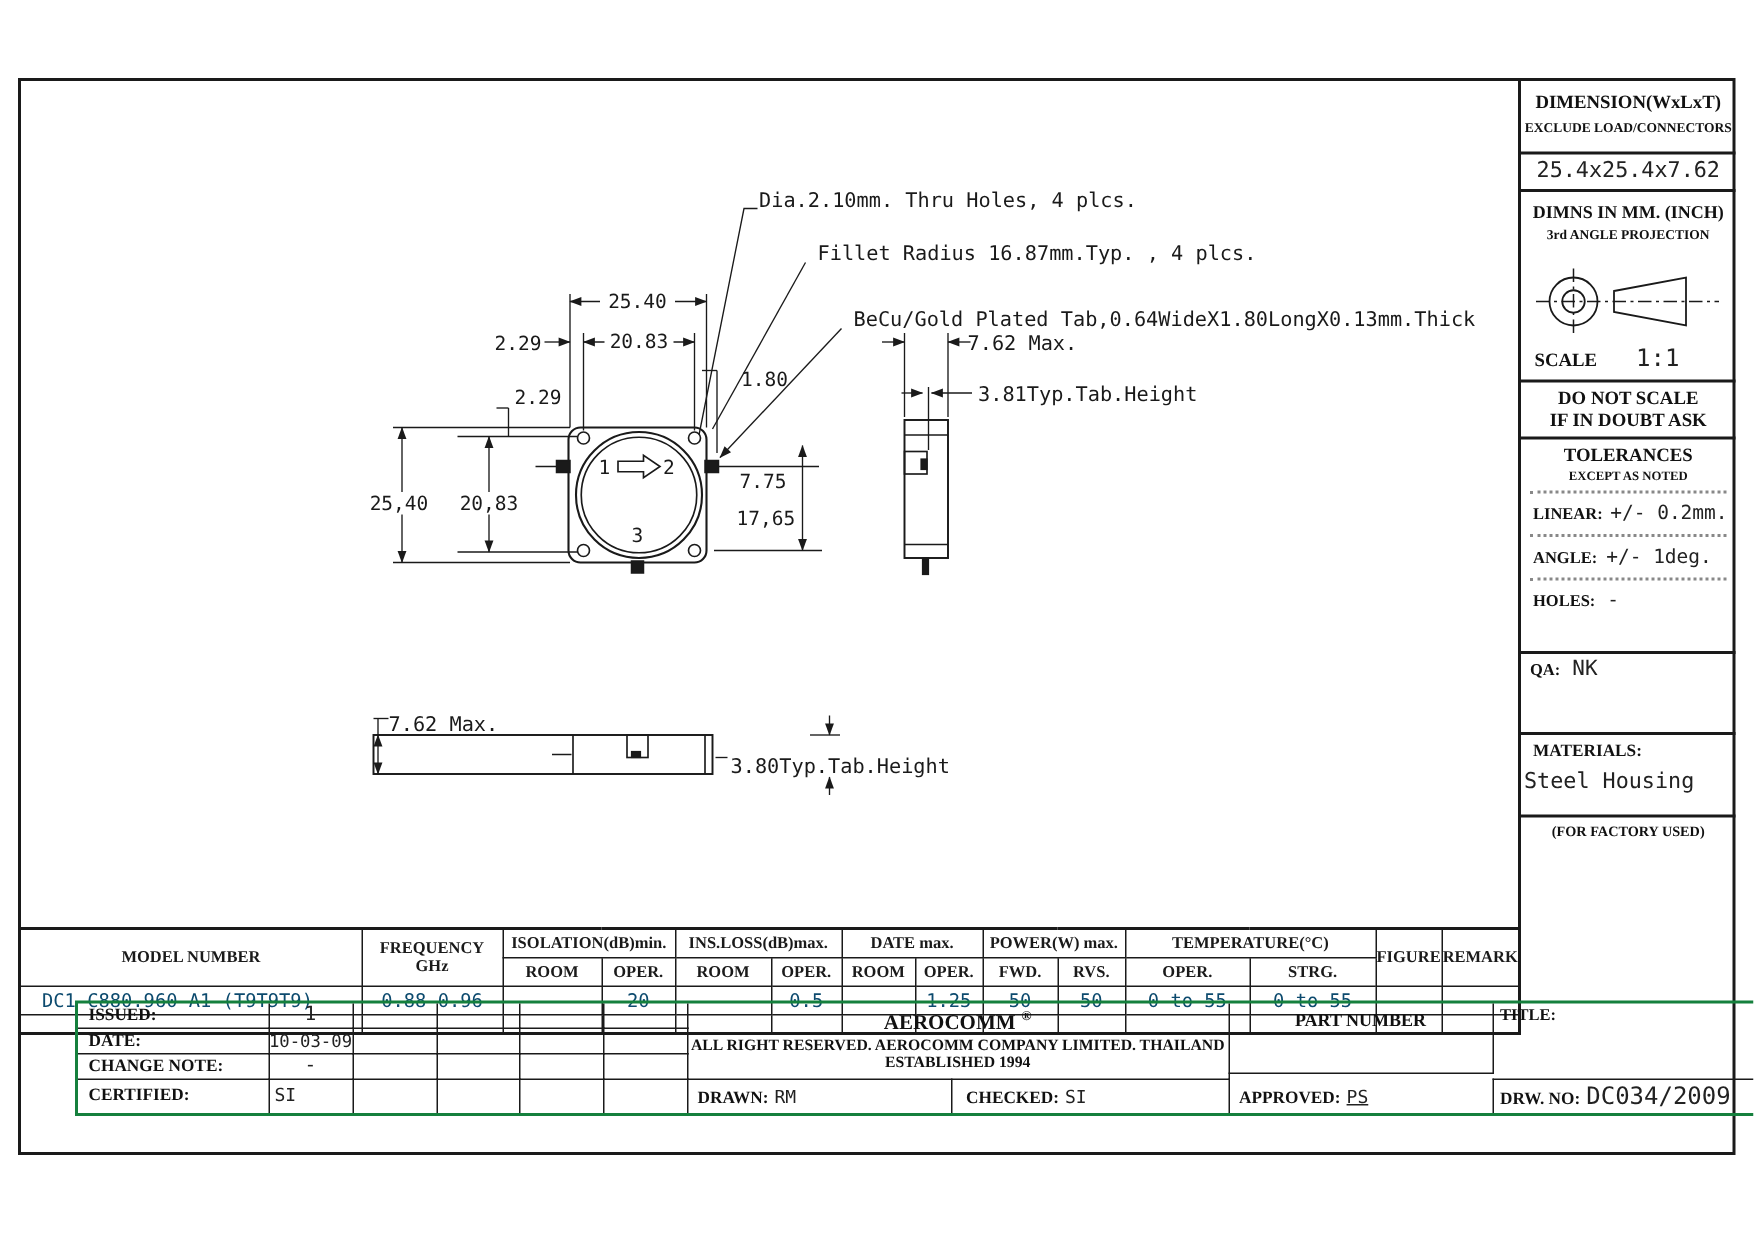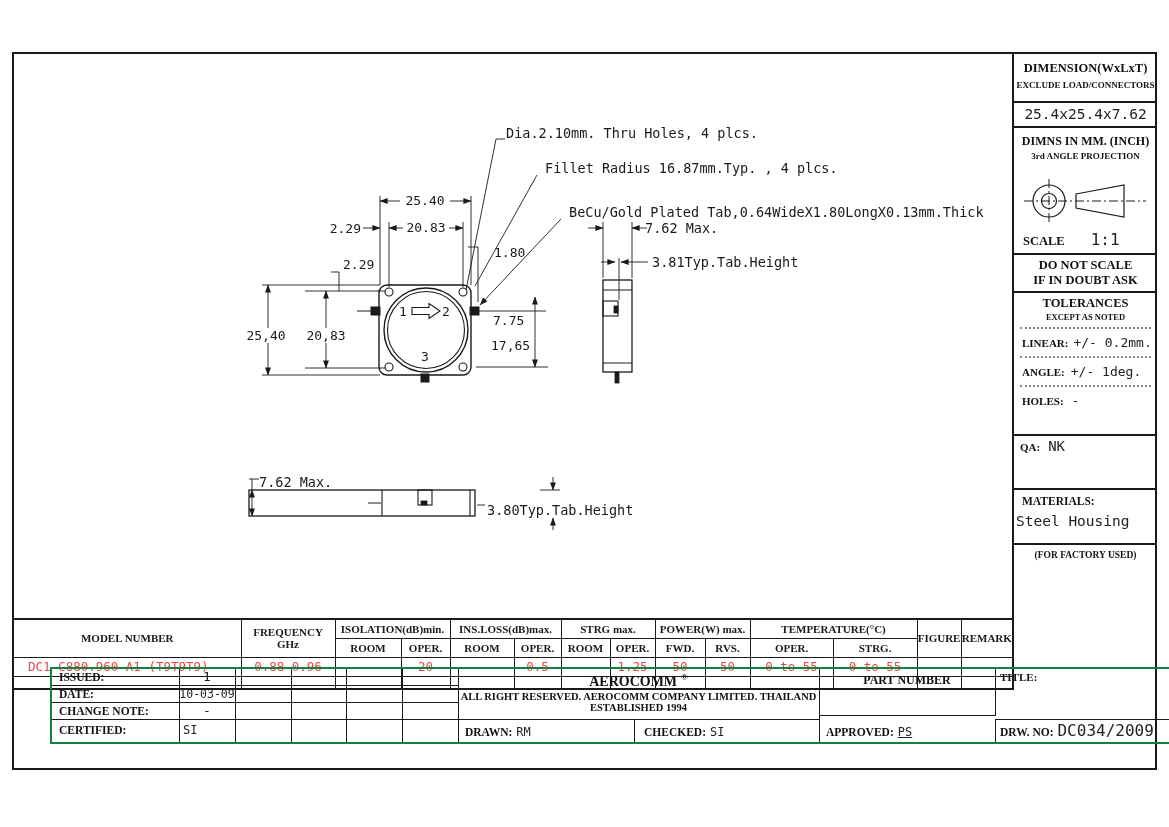--- a/index.html
+++ b/index.html
@@ -14,21 +14,21 @@
   .sbsec{position:relative;box-sizing:border-box;border-bottom:2px solid #1a1a1a;width:100%;text-align:center;}
   .sbsec:last-child{border-bottom:none;}
   .dotted{border-bottom:2px dotted #888;height:1px;margin:0 6px;}
   .tolrow{display:flex;align-items:baseline;text-align:left;padding-left:8px;margin-top:6px;}
   
   table.spec{position:absolute;left:12px;top:618px;width:1000px;border-collapse:collapse;
              table-layout:fixed;border:2px solid #1a1a1a;}
   table.spec td{border:1.5px solid #1a1a1a;padding:0;text-align:center;vertical-align:middle;
                 overflow:hidden;white-space:nowrap;}
   .hd{font-family:"Liberation Serif",serif;font-weight:bold;font-size:11px;}
-  .dt{font-family:"DejaVu Sans Mono",monospace;font-size:12.5px;color:#ef4444;}
+  .dt{font-family:"DejaVu Sans Mono",monospace;font-size:12.5px;color:#0c4a6e;}
   
   .titleblock{left:12px;top:667px;width:1145px;height:77px;border:2px solid #15803d;margin-left:38px;}
   .tbc{position:absolute;box-sizing:border-box;border-right:1.5px solid #1a1a1a;border-bottom:1.5px solid #1a1a1a;}
   .nobb{border-bottom:none;} .nobr{border-right:none;}
   .lbl{font-size:11.5px;padding-left:7px;}
   svg text{fill:#1a1a1a;}
   .svgcad{font-family:"DejaVu Sans Mono",monospace;}
 </style>
 </head>
 <body>
@@ -249,21 +249,21 @@
     </colgroup>
     <tbody>
         <tr style="height:19px;">
       <td rowspan="2" class="hd">MODEL NUMBER</td>
       <td rowspan="2" class="hd">
         <div>FREQUENCY</div>
         <div>GHz</div>
       </td>
       <td colspan="2" class="hd">ISOLATION(dB)min.</td>
       <td colspan="2" class="hd">INS.LOSS(dB)max.</td>
-      <td colspan="2" class="hd">STRG max.</td>
+      <td colspan="2" class="hd">DATE max.</td>
       <td colspan="2" class="hd">POWER(W) max.</td>
       <td colspan="2" class="hd">TEMPERATURE(°C)</td>
       <td rowspan="2" class="hd">FIGURE</td>
       <td rowspan="2" class="hd">REMARK</td>
     </tr>
     <tr style="height:19px;">
       <td class="hd">ROOM</td>
       <td class="hd">OPER.</td>
       <td class="hd">ROOM</td>
       <td class="hd">OPER.</td>

